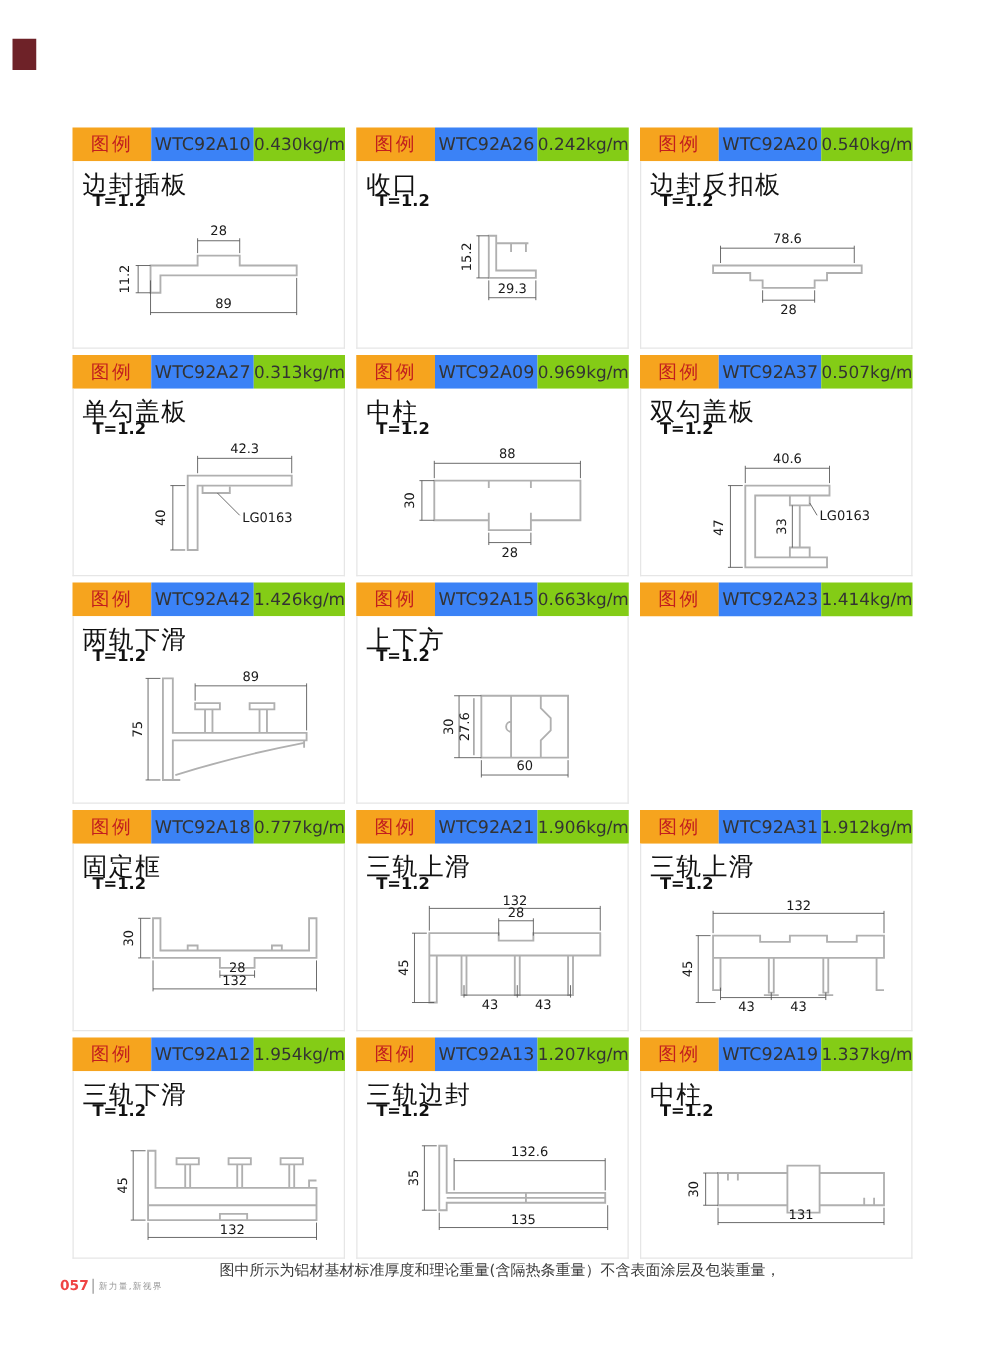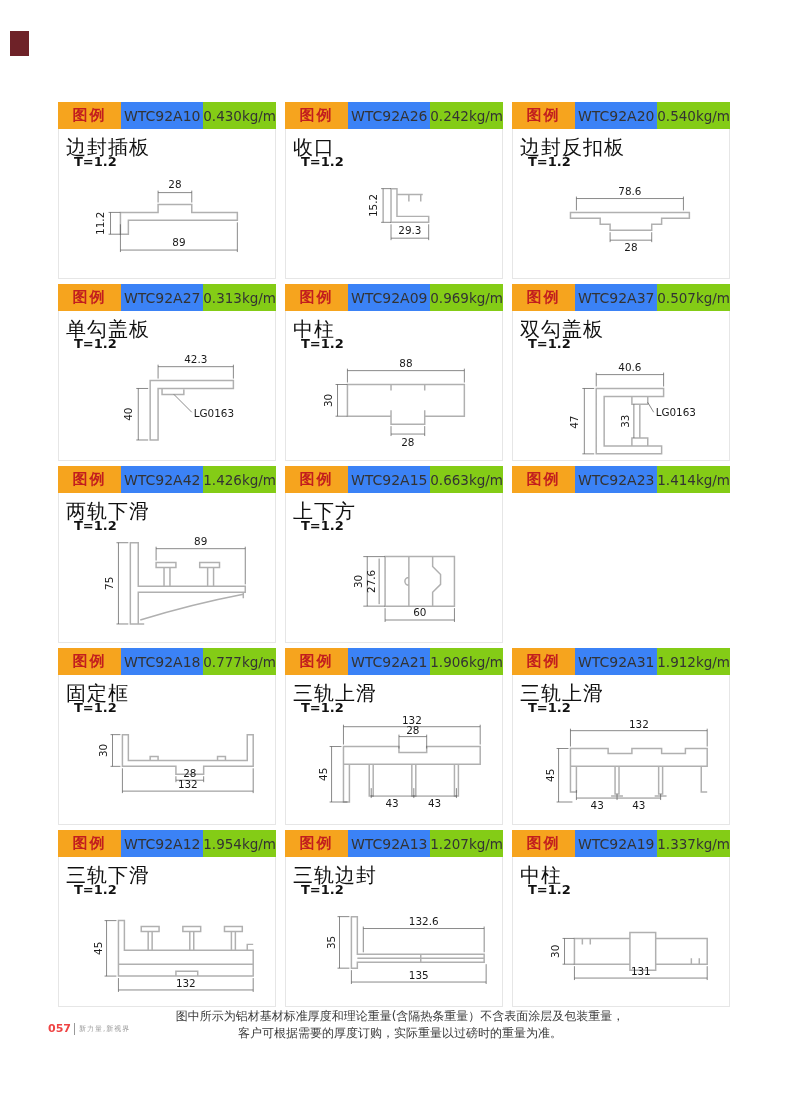--- a/index.html
+++ b/index.html
@@ -3,21 +3,21 @@
 <meta charset="utf-8">
 <style>
   html,body{margin:0;padding:0;}
   body{width:800px;height:1093px;background:#ffffff;position:relative;overflow:hidden;
        font-family:"DejaVu Sans","Liberation Sans",sans-serif;color:#111;}
   .brand-mark{position:absolute;left:10px;top:31px;width:19px;height:25px;background:#6e2228;}
   .grid{position:absolute;left:58px;top:102px;display:grid;
         grid-template-columns:218px 218px 218px;grid-auto-rows:177px;gap:5px 9px;}
   .cell{display:flex;flex-direction:column;}
   .hdr{display:flex;height:27px;flex:0 0 27px;}
-  .hdr-legend{width:66px;background:#f6a41e;color:#c21e1e;font-weight:bold;font-size:15px;
+  .hdr-legend{width:66px;background:#f6a41e;color:#c21e1e;font-weight:normal;font-size:15px;
               display:flex;align-items:center;justify-content:center;letter-spacing:2px;}
   .hdr-model{width:86px;background:#3b82f6;color:#333;font-size:14px;
              display:flex;align-items:center;justify-content:center;}
   .hdr-weight{flex:1;background:#84cc16;color:#333;font-size:13.5px;
               display:flex;align-items:center;justify-content:center;}
   .body{position:relative;flex:1;background:#fff;border:1px solid #e6e6e6;border-top:none;}
   .pname{position:absolute;top:5px;left:7px;font-size:20px;letter-spacing:1px;}
   .pthick{position:absolute;top:25px;left:15px;font-size:13px;font-weight:bold;}
   svg.draw{position:absolute;left:0;top:0;width:100%;height:100%;}
   .p{fill:none;stroke:#b0b0b0;stroke-width:1.5;stroke-linejoin:miter;}
@@ -308,20 +308,19 @@
         <text class="t" x="46" y="95" transform="rotate(-90 46 95)">30</text>
         <text class="t" x="129" y="119">131</text>
       </svg>
     </div>
   </div>
 
 </div>
 
 <div class="footer">
   <div>图中所示为铝材基材标准厚度和理论重量(含隔热条重量）不含表面涂层及包装重量，</div>
-  <div>客户可根据需要的厚度订购，实际重量以过磅时的重量为准。</div>
 </div>
 
 <div class="pageblock">
   <span class="pageno">057</span>
   <span class="pagediv"></span>
   <span class="tagline">新力量,新视界</span>
 </div>
 
 </body></html>

